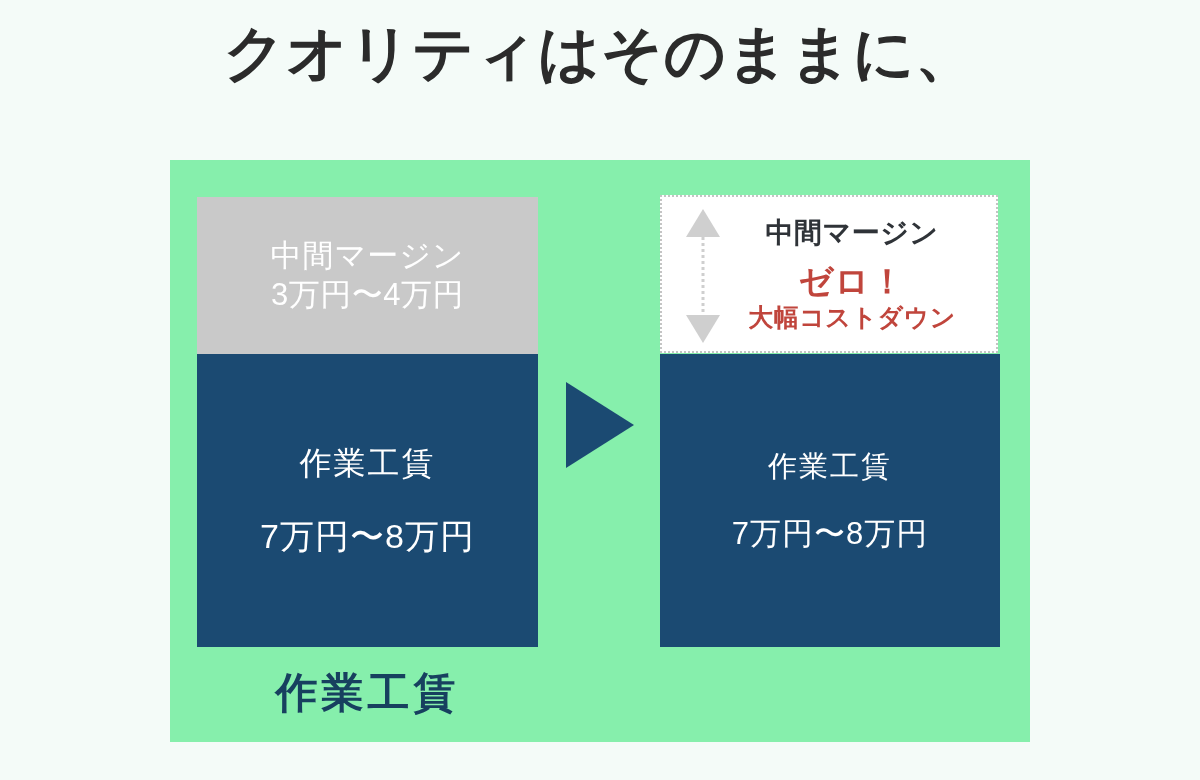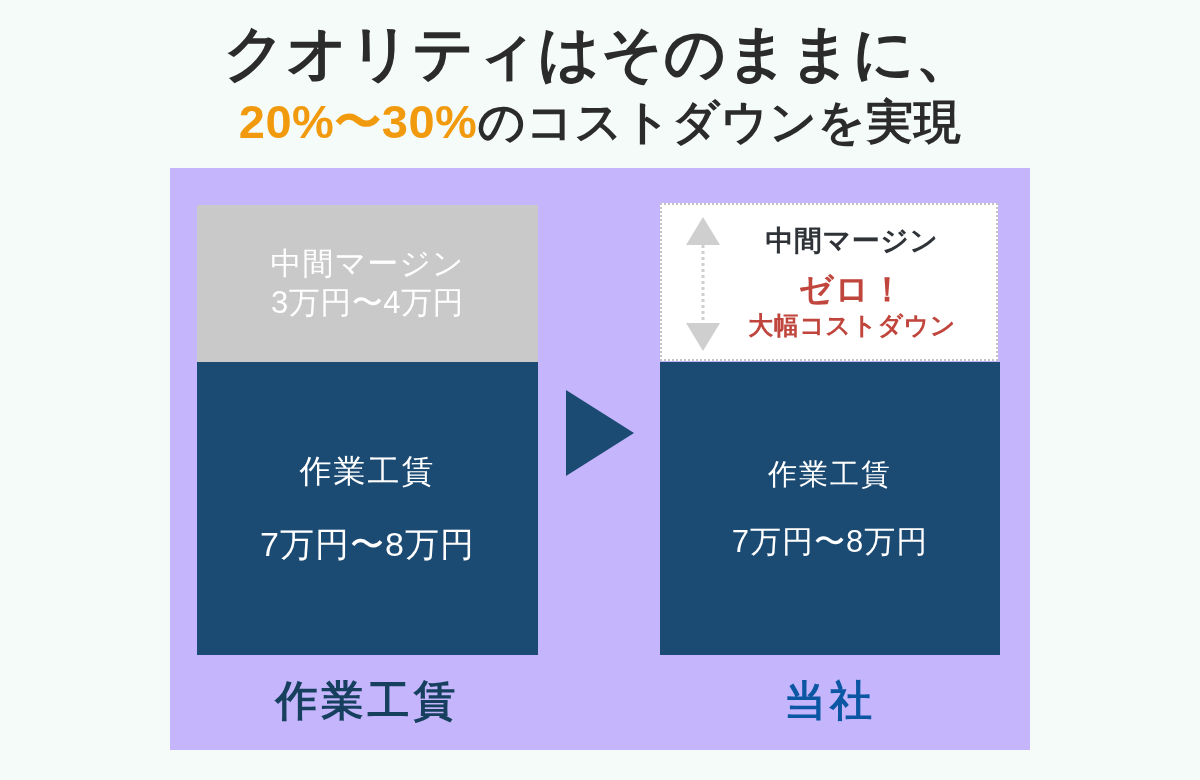--- a/index.html
+++ b/index.html
@@ -37,24 +37,24 @@
     margin-top: 4px;
   }
   .headline .pct {
     color: #f29a0e;
   }
 
   
   .card {
     position: absolute;
     left: 170px;
-    top: 168px;
+    top: 160px;
     width: 860px;
     height: 582px;
-    background: #c4b5fd;
+    background: #86efac;
   }
 
   
   .bar-margin {
     position: absolute;
     left: 27px;
     top: 37px;
     width: 341px;
     height: 157px;
     background: #c9c9c9;
@@ -206,21 +206,20 @@
     border-top: 43px solid transparent;
     border-bottom: 43px solid transparent;
     border-left: 68px solid #1b4a72;
   }
 </style>
 </head>
 <body>
 
 <div class="headline">
   <span class="line1">クオリティはそのままに、</span>
-  <span class="line2"><span class="pct">20%〜30%</span><span>のコストダウンを実現</span></span>
 </div>
 
 <div class="card">
 
   <div class="bar-margin">
     <span class="t1">中間マージン</span>
     <span class="t2">3万円〜4万円</span>
   </div>
 
   <div class="bar-labor-left">
@@ -245,15 +244,14 @@
       <span class="z2">ゼロ！</span>
       <span class="z3">大幅コストダウン</span>
     </div>
   </div>
 
   <div class="bar-labor-right">
     <span class="t1">作業工賃</span>
     <span class="t2">7万円〜8万円</span>
   </div>
 
-  <div class="caption caption-right">当社</div>
 
 </div>
 
 </body></html>

